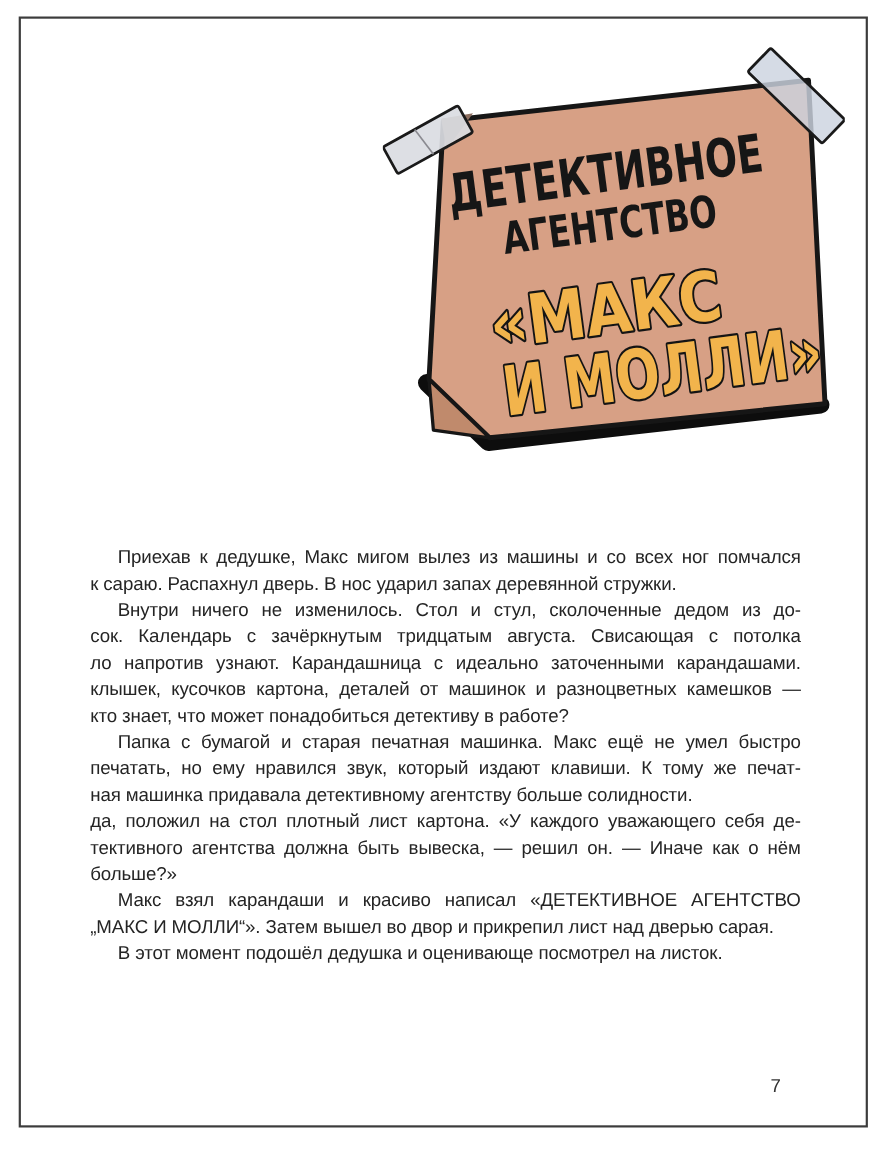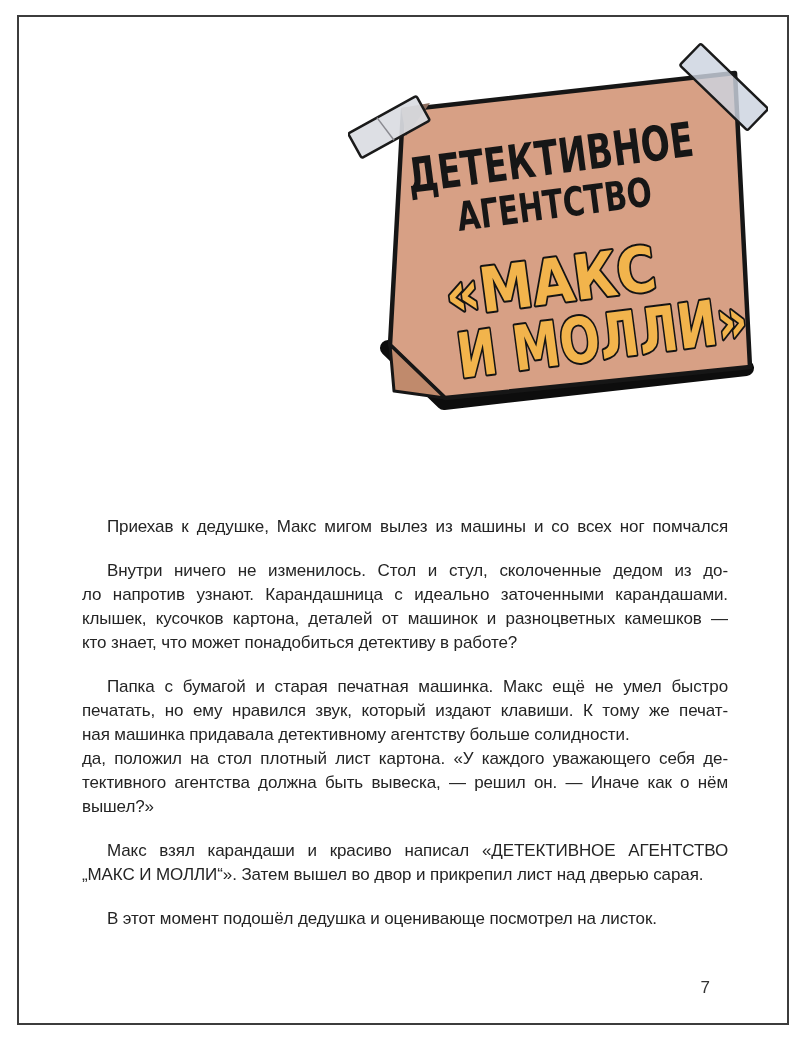--- a/index.html
+++ b/index.html
@@ -21,21 +21,21 @@
   .body-text{
     position:absolute;left:82px;top:495px;width:646px;
     font-size:17px;line-height:24px;color:#242424;
     letter-spacing:-0.1px;
   }
   .line{
     text-align:justify;
     text-align-last:justify;
     white-space:normal;
   }
-  .line.first{ text-indent:25px;margin-top:20px; }
+  .line.first{ text-indent:25px; }
   .line.last{ text-align-last:left; }
   .page-number{
     position:absolute;left:82px;top:978px;width:628px;
     text-align:right;font-size:17px;color:#333333;
   }
 </style>
 </head>
 <body>
 
 <div class="page-border"></div>
@@ -62,28 +62,30 @@
   <g transform="rotate(-7.5 210 190)">
     <text x="212" y="132" font-size="48" text-anchor="middle" textLength="288" lengthAdjust="spacingAndGlyphs" fill="#161616">ДЕТЕКТИВНОЕ</text>
     <text x="210" y="176" font-size="40" text-anchor="middle" textLength="196" lengthAdjust="spacingAndGlyphs" fill="#161616">АГЕНТСТВО</text>
     <text x="196" y="260" font-size="62" text-anchor="middle" textLength="212" lengthAdjust="spacingAndGlyphs" stroke="#141414" stroke-width="4" paint-order="stroke" stroke-linejoin="round" fill="#f2b44c">«МАКС</text>
     <text x="240" y="322" font-size="62" text-anchor="middle" textLength="292" lengthAdjust="spacingAndGlyphs" stroke="#141414" stroke-width="4" paint-order="stroke" stroke-linejoin="round" fill="#f2b44c">И МОЛЛИ»</text>
   </g>
 </svg>
 
 <div class="body-text">
     <div class="line first">Приехав к дедушке, Макс мигом вылез из машины и со всех ног помчался</div>
+    <div class="line last">к сараю. Распахнул дверь. В нос ударил запах деревянной стружки.</div>
     <div class="line first">Внутри ничего не изменилось. Стол и стул, сколоченные дедом из до-</div>
+    <div class="line">сок. Календарь с зачёркнутым тридцатым августа. Свисающая с потолка</div>
     <div class="line">ло напротив узнают. Карандашница с идеально заточенными карандашами.</div>
     <div class="line">клышек, кусочков картона, деталей от машинок и разноцветных камешков —</div>
     <div class="line last">кто знает, что может понадобиться детективу в работе?</div>
     <div class="line first">Папка с бумагой и старая печатная машинка. Макс ещё не умел быстро</div>
     <div class="line">печатать, но ему нравился звук, который издают клавиши. К тому же печат-</div>
     <div class="line last">ная машинка придавала детективному агентству больше солидности.</div>
     <div class="line">да, положил на стол плотный лист картона. «У каждого уважающего себя де-</div>
     <div class="line">тективного агентства должна быть вывеска, — решил он. — Иначе как о нём</div>
-    <div class="line last">вышел?»</div>
+    <div class="line last">больше?»</div>
     <div class="line first">Макс взял карандаши и красиво написал «ДЕТЕКТИВНОЕ АГЕНТСТВО</div>
     <div class="line last">„МАКС И МОЛЛИ“». Затем вышел во двор и прикрепил лист над дверью сарая.</div>
     <div class="line first last">В этот момент подошёл дедушка и оценивающе посмотрел на листок.</div>
   </div>
 
 <div class="page-number">7</div>
 
 </body></html>

